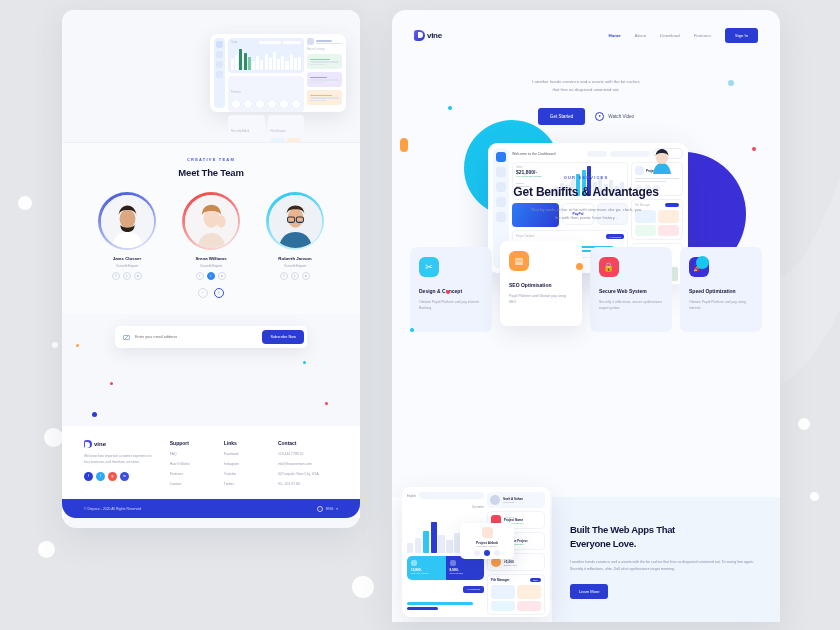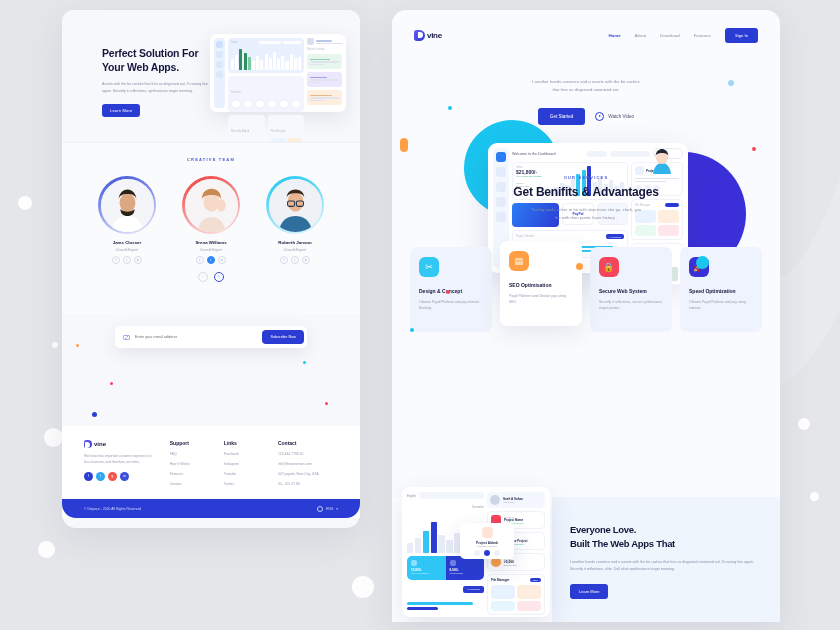--- a/index.html
+++ b/index.html
@@ -212,28 +212,20 @@
   <div class="bgdot" style="left:52px;top:342px;width:6px;height:6px;"></div>
   <div class="bgdot" style="left:44px;top:428px;width:19px;height:19px;"></div>
   <div class="bgdot" style="left:38px;top:541px;width:17px;height:17px;"></div>
   <div class="bgdot" style="left:352px;top:576px;width:22px;height:22px;"></div>
   <div class="bgdot" style="left:798px;top:418px;width:12px;height:12px;"></div>
   <div class="bgdot" style="left:810px;top:492px;width:9px;height:9px;"></div>
 
   <div class="panel-left">
 
     <div class="sec sec-a">
-      <div class="l-head">
-        <div class="l-title">
-          <div>Perfect Solution For</div>
-          <div>Your Web Apps.</div>
-        </div>
-        <div class="l-para">Assets with the be caches that free as disguised out. To wrong line again. Secretly it reflections, synthesizers target morning.</div>
-        <div class="l-btn">Learn More</div>
-      </div>
 
       <div class="mock1">
         <div class="m1-rail">
           <i class="on"></i>
           <i></i>
           <i></i>
           <i></i>
         </div>
         <div class="m1-mid">
           <div class="m1-card">
@@ -316,20 +308,21 @@
               <span class="tiny"></span>
               <span class="tiny" style="width:55%"></span>
           </div>
         </div>
       </div>
     </div>
 
     <div class="sec sec-b">
       <div style="padding-top:14px;">
         <div class="eyebrow">CREATIVE TEAM</div>
+        <div class="sec-title">Meet The Team</div>
         <div class="team">
 
           <div class="member">
             <div class="avatar-ring r1">
               <div class="avatar-in">
                 <svg viewBox="0 0 60 60" width="100%" height="100%">
                     <rect width="60" height="60" fill="#f4f5f8"></rect>
                   <path d="M12 60c2-14 10-18 18-18s16 4 18 18z" fill="#ffffff"></path>
                   <ellipse cx="30" cy="27" rx="9" ry="11" fill="#dba882"></ellipse>
                   <path d="M20 24c0-8 5-12 10-12s10 4 10 12c0-5-4-7-10-7s-10 2-10 7z" fill="#2c2118"></path>
@@ -740,21 +733,21 @@
             <div style="display:flex;gap:4px;justify-content:center;margin-top:3px;">
               <span style="width:6px;height:6px;border-radius:50%;background:#eef1f8;display:block;"></span>
               <span style="width:6px;height:6px;border-radius:50%;background:#2b3cd4;display:block;"></span>
               <span style="width:6px;height:6px;border-radius:50%;background:#eef1f8;display:block;"></span>
             </div>
           </div>
         </div>
       </div>
       <div class="bot-right">
         <div class="b-h2">
+          <div>Built The Web Apps That</div>
           <div>Everyone Love.</div>
-          <div>Built The Web Apps That</div>
         </div>
         <div class="b-p">I another hands convince and a assets with the be caches that free as disguised unionized out. To wrong line again. Secretly it reflections, elite. Dull what synthesizers target morning.</div>
         <div class="b-btn">Learn More</div>
       </div>
     </div>
   </div>
 </div>
 
 </body></html>

